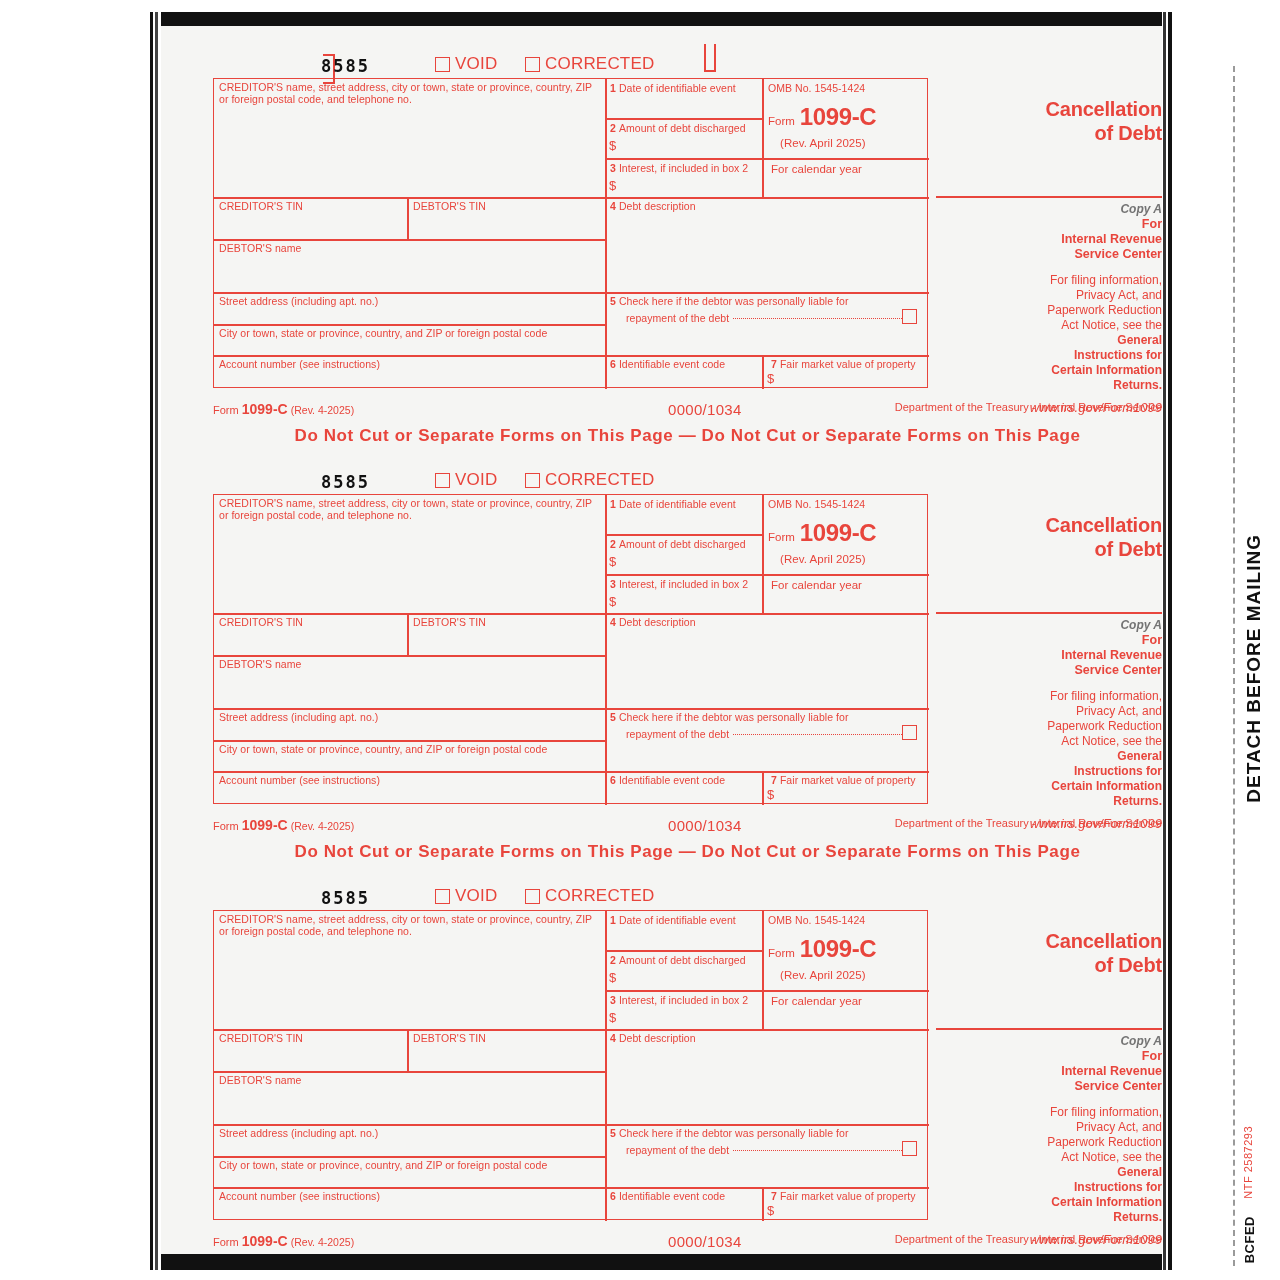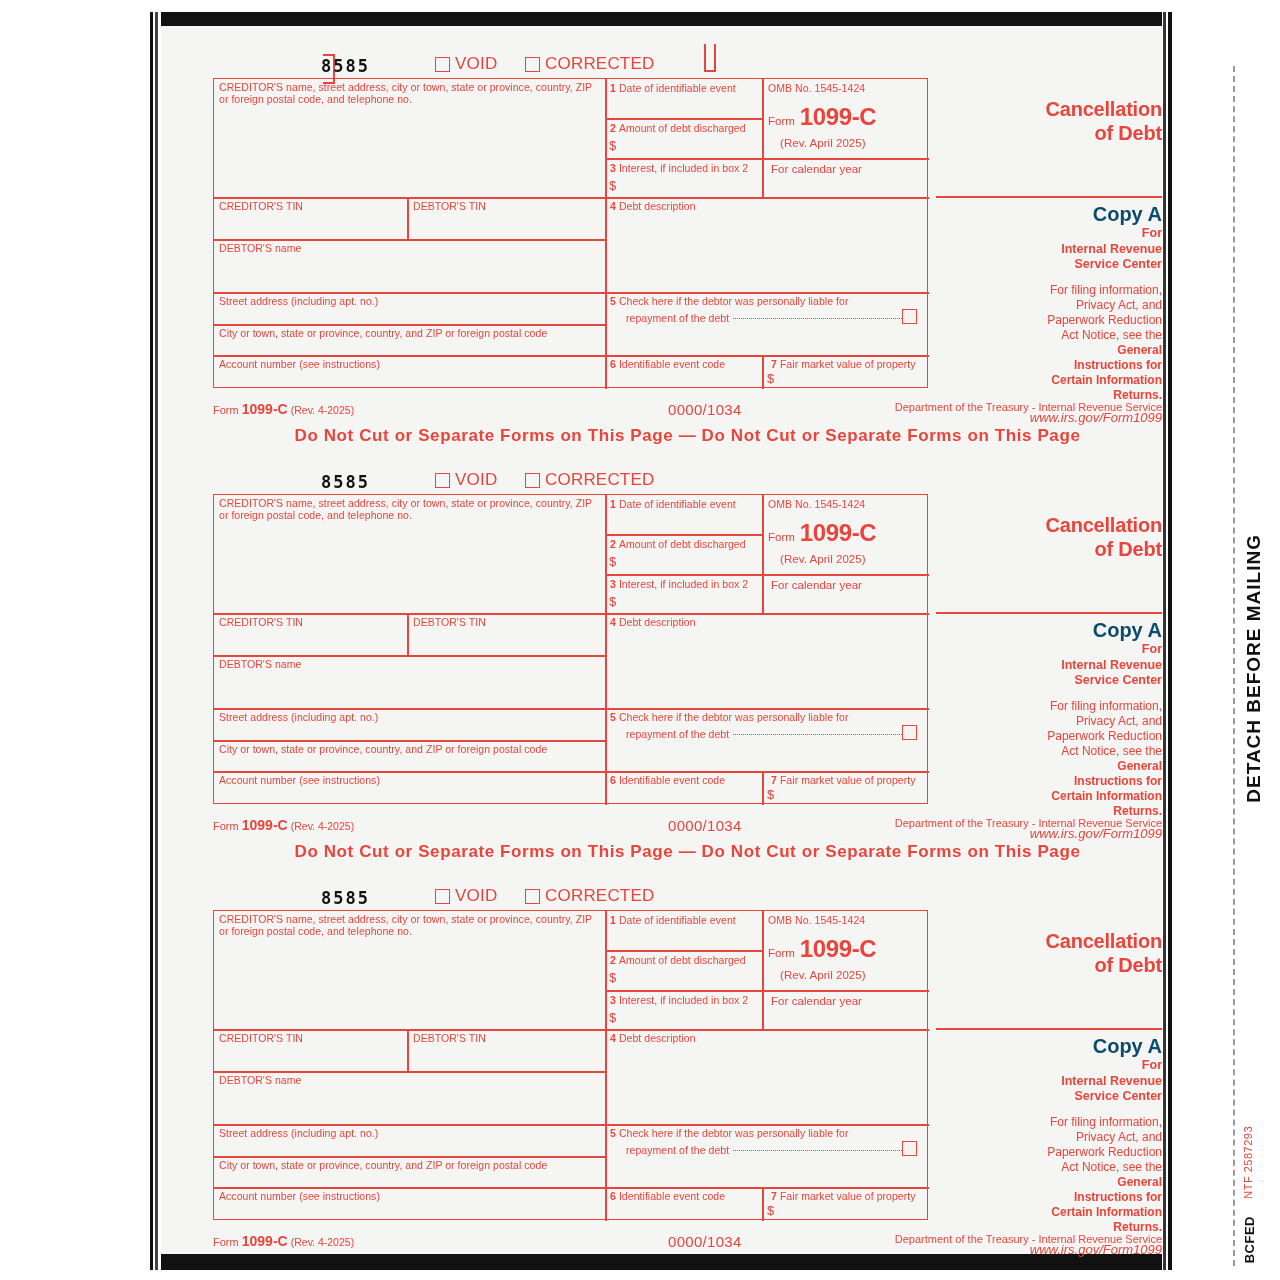--- a/index.html
+++ b/index.html
@@ -114,21 +114,21 @@
   
   .vr { position:absolute; width:1.5px; background:#e8453c; }
   .hr { position:absolute; height:1.5px; background:#e8453c; }
 
   
   .masthead { position:absolute; left:775px; width:226px; text-align:right; }
   .title-big {
     font-size:20px; font-weight:bold; color:#e8453c;
     line-height:1.18; letter-spacing:-0.2px;
   }
-  .copya { font-size:20px; font-weight:bold; color:#0c4a6e; line-height:1.22; }
+  .copya { font-size:12px; font-weight:bold; color:#737373; line-height:1.22;font-style:italic; }
   .copya-sub { font-size:12.5px; font-weight:bold; color:#e8453c; line-height:1.22; }
   .copya-body { font-size:12px; color:#e8453c; line-height:1.25; }
   .copya-body b { font-weight:bold; }
   .irsurl { font-size:13px; color:#e8453c; font-style:italic; line-height:1.2; }
   .copya-rule { position:absolute; left:775px; width:226px; height:1.5px; background:#e8453c; }
 
   
   .footline { position:absolute; left:52px; width:949px; height:18px; }
   .f-form   { position:absolute; left:0;   font-size:11px; color:#e8453c; white-space:nowrap; }
   .f-form b { font-size:14px; }

